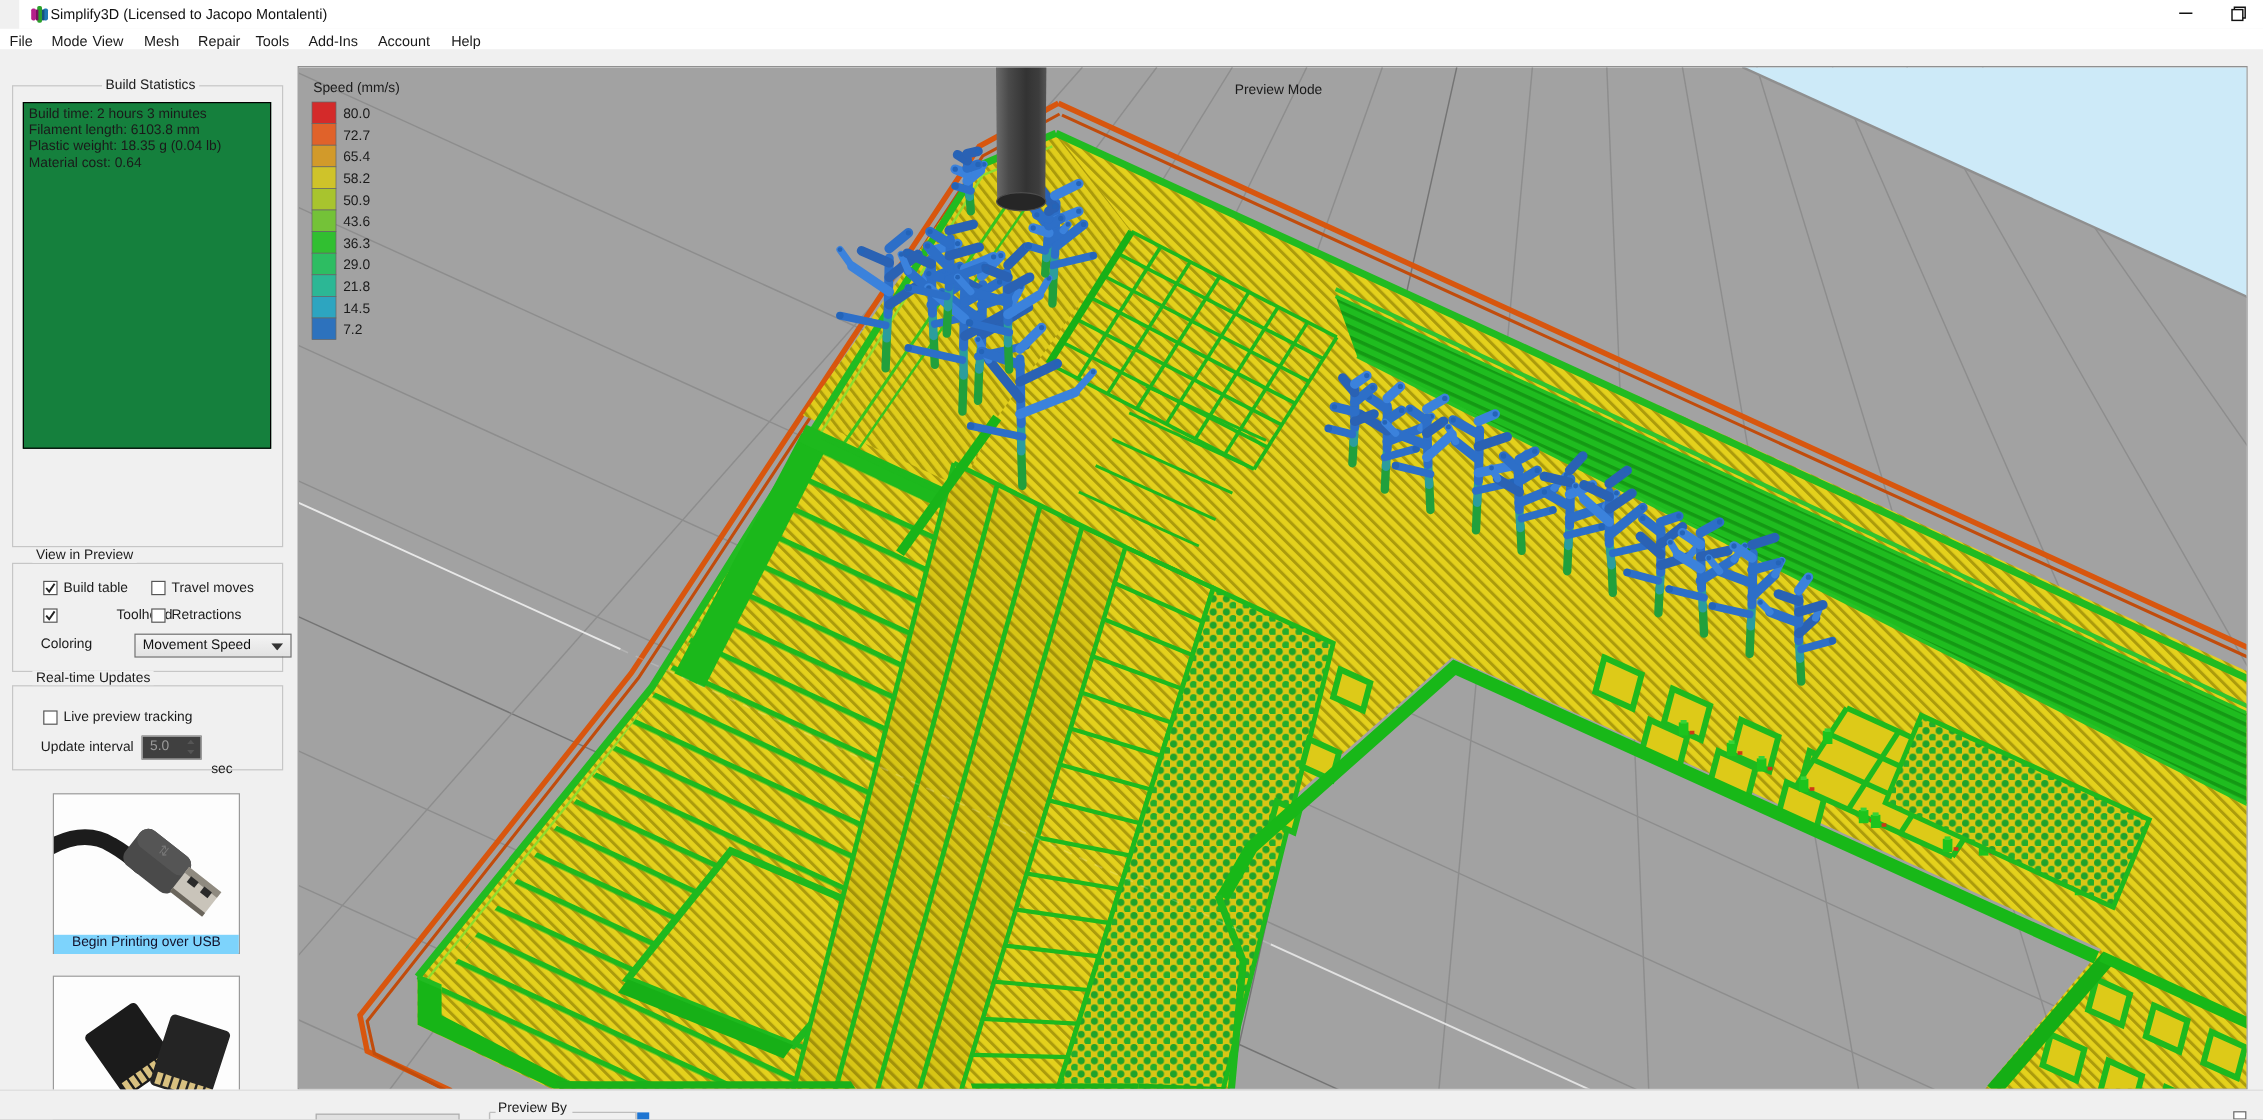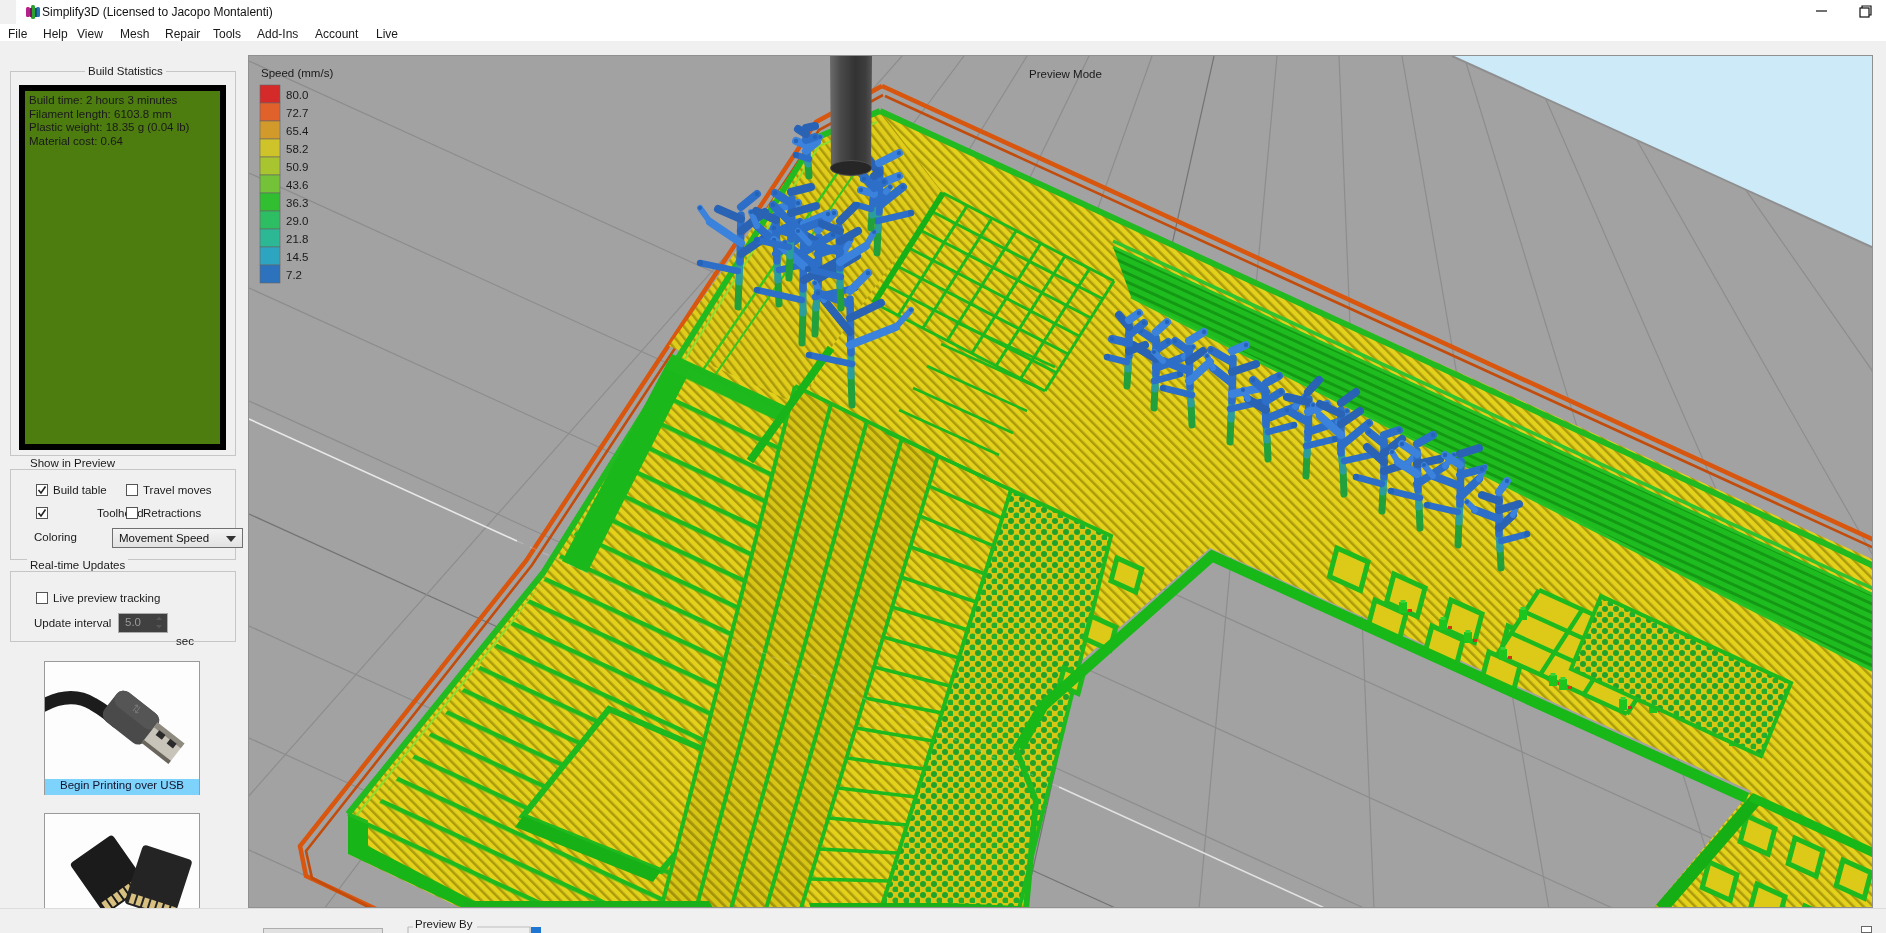--- a/index.html
+++ b/index.html
@@ -21,35 +21,35 @@
   <div class="abs" style="left:26px;top:5px;font-size:12px;color:#111;">Simplify3D (Licensed to Jacopo Montalenti)</div>
   <svg class="abs" style="left:1795px;top:3px;" width="80" height="18">
     <line x1="5" y1="8" x2="16" y2="8" stroke="#111" stroke-width="1.2"></line>
     <rect x="49" y="5" width="9" height="9" fill="none" stroke="#111" stroke-width="1.2"></rect>
     <path d="M 51,5 L 51,3 L 60,3 L 60,12 L 58,12" fill="none" stroke="#111" stroke-width="1.2"></path>
   </svg>
 </div>
 
 <div class="abs" style="left:0;top:24px;width:1886px;height:17px;background:#ffffff;"></div>
 <div class="lbl" style="left:8px;top:27px;font-size:12px;">File</div>
-<div class="lbl" style="left:43px;top:27px;font-size:12px;">Help</div>
+<div class="lbl" style="left:43px;top:27px;font-size:12px;">Mode</div>
 <div class="lbl" style="left:77px;top:27px;font-size:12px;">View</div>
 <div class="lbl" style="left:120px;top:27px;font-size:12px;">Mesh</div>
 <div class="lbl" style="left:165px;top:27px;font-size:12px;">Repair</div>
 <div class="lbl" style="left:213px;top:27px;font-size:12px;">Tools</div>
 <div class="lbl" style="left:257px;top:27px;font-size:12px;">Add-Ins</div>
 <div class="lbl" style="left:315px;top:27px;font-size:12px;">Account</div>
-<div class="lbl" style="left:376px;top:27px;font-size:12px;">Live</div>
+<div class="lbl" style="left:376px;top:27px;font-size:12px;">Help</div>
 
 <div class="gb" style="left:10px;top:71px;width:226px;height:385px;"></div>
 <div class="gbl" style="left:85px;top:65px;">Build Statistics</div>
-<div class="abs" style="left:19px;top:85px;width:207px;height:365px;background:#4d7c0f;border:6px solid #000000;font-size:11.5px;color:#1a1a1a;padding:3px 4px;line-height:13.5px;">Build time: 2 hours 3 minutes<br>Filament length: 6103.8 mm<br>Plastic weight: 18.35 g (0.04 lb)<br>Material cost: 0.64</div>
+<div class="abs" style="left:19px;top:85px;width:207px;height:289px;background:#15803d;border:1px solid #000000;font-size:11.5px;color:#1a1a1a;padding:3px 4px;line-height:13.5px;">Build time: 2 hours 3 minutes<br>Filament length: 6103.8 mm<br>Plastic weight: 18.35 g (0.04 lb)<br>Material cost: 0.64</div>
 
 <div class="gb" style="left:10px;top:469px;width:226px;height:91px;"></div>
-<div class="gbl" style="left:27px;top:457px;">Show in Preview</div>
+<div class="gbl" style="left:27px;top:457px;">View in Preview</div>
 <div class="cb" style="left:36px;top:484px;">
     <svg width="10" height="10" style="position:absolute;left:0px;top:0px;">
       <path d="M 1.5,5 L 4,8 L 8.5,1.5" fill="none" stroke="#222" stroke-width="1.6"></path>
     </svg>
   </div>
 <div class="lbl" style="left:53px;top:484px;">Build table</div>
 <div class="cb" style="left:126px;top:484px;"></div>
 <div class="lbl" style="left:143px;top:484px;">Travel moves</div>
 <div class="cb" style="left:36px;top:507px;">
     <svg width="10" height="10" style="position:absolute;left:0px;top:0px;">

